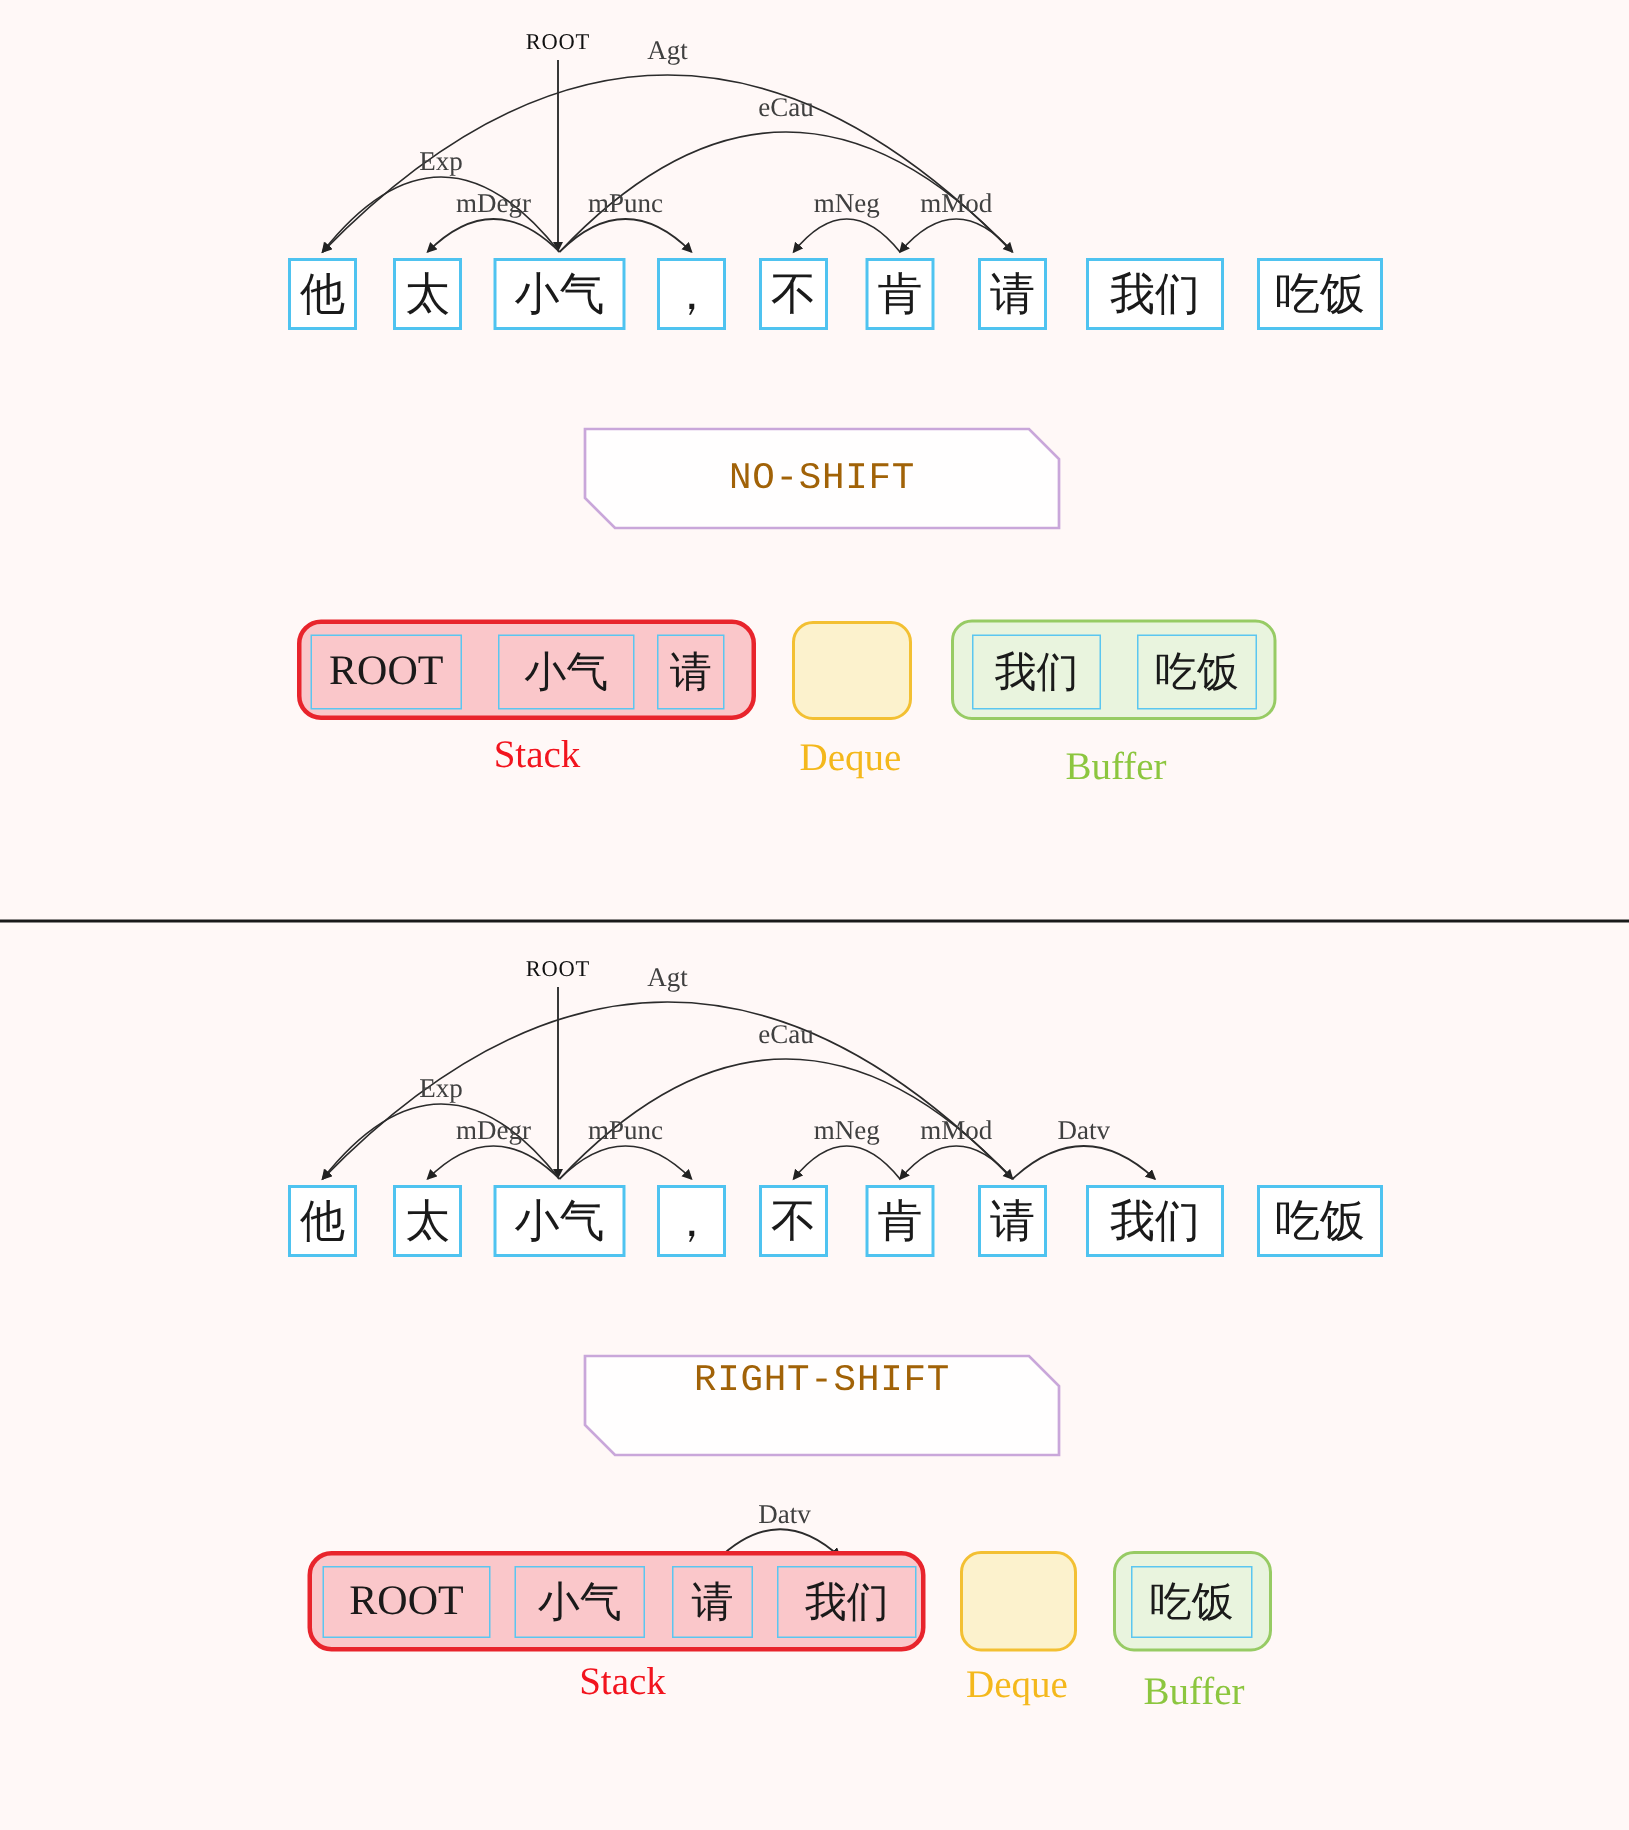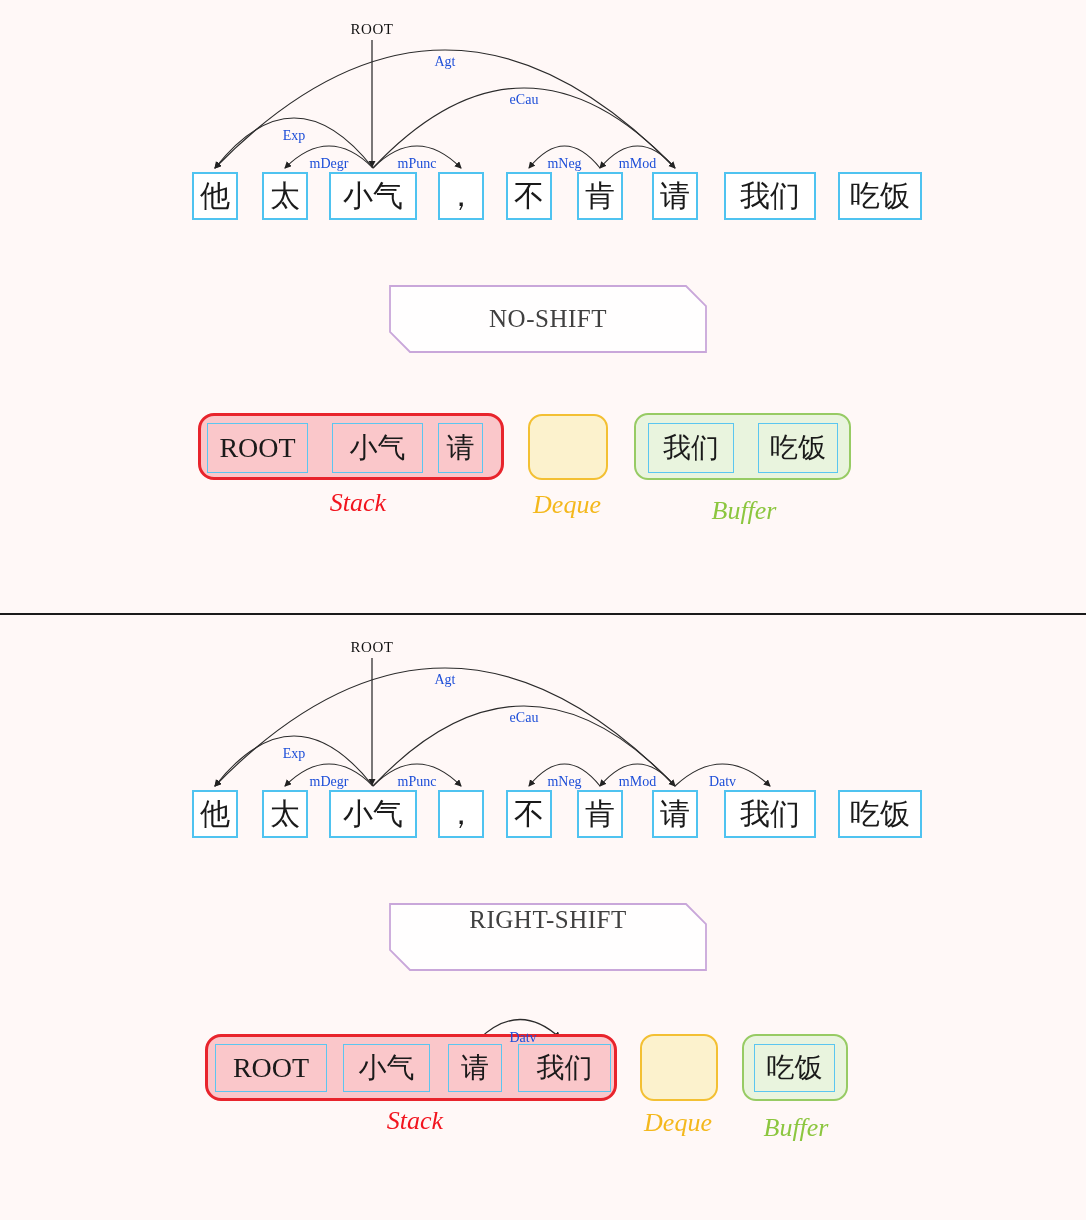--- a/index.html
+++ b/index.html
@@ -16,44 +16,44 @@
   .abs{position:absolute;box-sizing:border-box;}
   #arcs{position:absolute;left:0;top:0;pointer-events:none;}
   .word-box{
     border:2px solid #4FC3F0;
     background:#FFFFFF;
     display:flex;align-items:center;justify-content:center;
     font-size:30px;color:#1a1a1a;
   }
   .arc-label{
     transform:translate(-50%,-50%);
-    font-size:14px;color:#1d4ed8;white-space:nowrap;margin-top:28px;
+    font-size:18px;color:#404040;white-space:nowrap;
   }
   .root-label{
     transform:translate(-50%,-50%);
     font-size:15px;color:#111;letter-spacing:.5px;white-space:nowrap;
   }
   .action-label{
     transform:translate(-50%,-50%);
-    font-size:25px;color:#404040;letter-spacing:.5px;white-space:nowrap;
+    font-size:25px;color:#a16207;letter-spacing:.5px;white-space:nowrap;font-family:Liberation Mono, monospace;
   }
   .state-container{border-radius:14px;}
   .stack-box{border:3px solid #E8242C;background:#FAC7CA;}
   .deque-box{border:2.5px solid #F3C033;background:#FCF2CD;}
   .buffer-box{border:2.5px solid #97CB64;background:#E9F4DE;}
   .state-item{
     border:1.8px solid #5BC6F0;
     display:flex;align-items:center;justify-content:center;
     font-size:28px;color:#1a1a1a;white-space:nowrap;
   }
   .stack-item{background:#FAC7CA;}
   .buffer-item{background:#E9F4DE;}
   .state-label{
     transform:translate(-50%,-50%);
-    font-size:26px;white-space:nowrap;font-style:italic;
+    font-size:26px;white-space:nowrap;
   }
   .stack-label-text{color:#F2141E;}
   .deque-label-text{color:#F4B81C;}
   .buffer-label-text{color:#8CC63F;}
   .panel-divider{background:#1A1A1A;}
 </style>
 </head>
 <body>
 
 <div id="figure">

